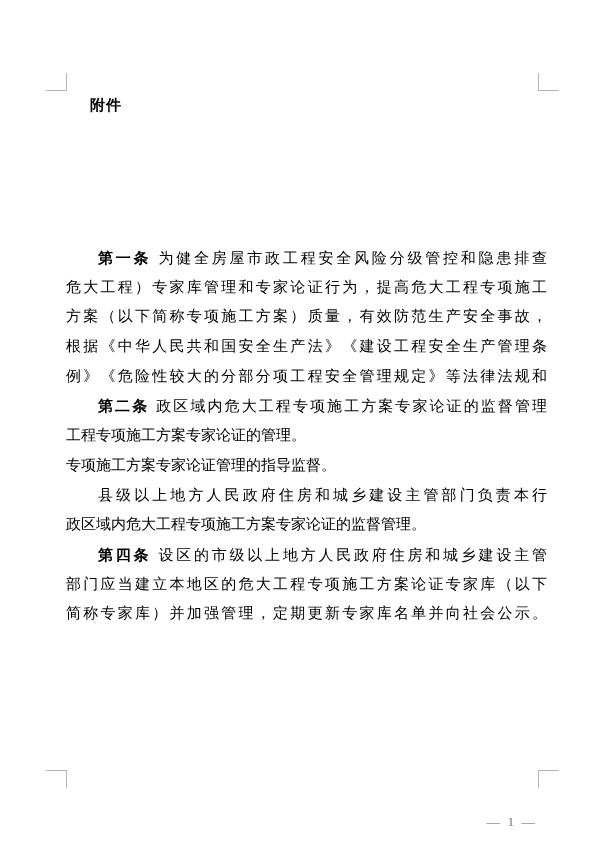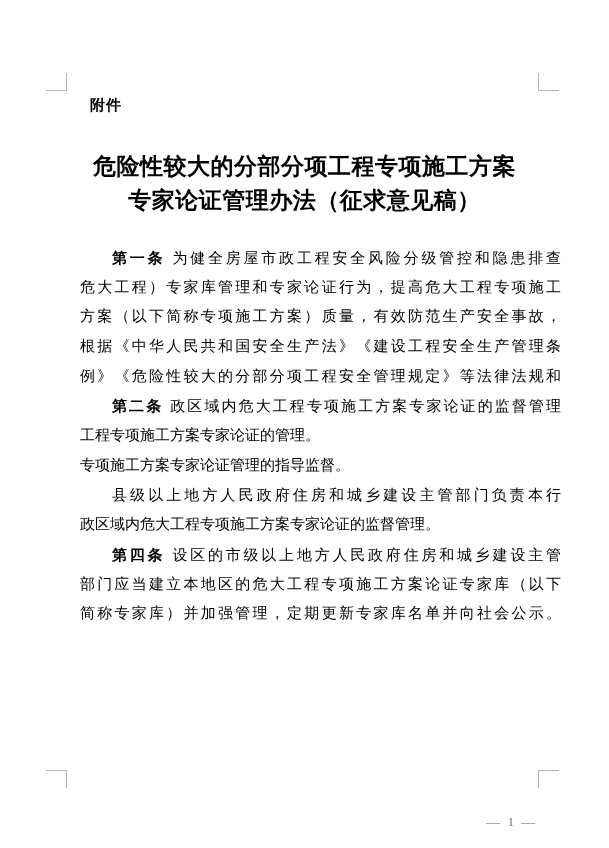--- a/index.html
+++ b/index.html
@@ -38,21 +38,21 @@
     margin: 0;
     text-align: center;
     font-size: 23px;
     line-height: 34px;
     font-weight: 700;
     letter-spacing: 0.5px;
   }
 
   .doc-body {
     position: absolute;
-    left: 80px;
+    left: 66px;
     top: 243px;
     width: 481px;
   }
   .line {
     margin: 0;
     font-size: 15px;
     line-height: 29.7px;
     height: 29.7px;
     white-space: normal;
   }
@@ -84,24 +84,20 @@
 
 <div class="page">
 
   <div class="crop tl"></div>
   <div class="crop tr"></div>
   <div class="crop bl"></div>
   <div class="crop br"></div>
 
   <div class="attachment">附件</div>
 
-  <h1 class="doc-title">
-    <div>危险性较大的分部分项工程专项施工方案</div>
-    <div>专家论证管理办法（征求意见稿）</div>
-  </h1>
 
   <div class="doc-body">
     <p class="line j ind"><b class="term">第一条</b><span>为健全房屋市政工程安全风险分级管控和隐患排查</span></p>
     <p class="line j"><span>危大工程）专家库管理和专家论证行为，提高危大工程专项施工</span></p>
     <p class="line j"><span>方案（以下简称专项施工方案）质量，有效防范生产安全事故，</span></p>
     <p class="line j"><span>根据《中华人民共和国安全生产法》《建设工程安全生产管理条</span></p>
     <p class="line j"><span>例》《危险性较大的分部分项工程安全管理规定》等法律法规和</span></p>
     <p class="line j ind"><b class="term">第二条</b><span>政区域内危大工程专项施工方案专家论证的监督管理</span></p>
     <p class="line"><span>工程专项施工方案专家论证的管理。</span></p>
     <p class="line"><span>专项施工方案专家论证管理的指导监督。</span></p>

